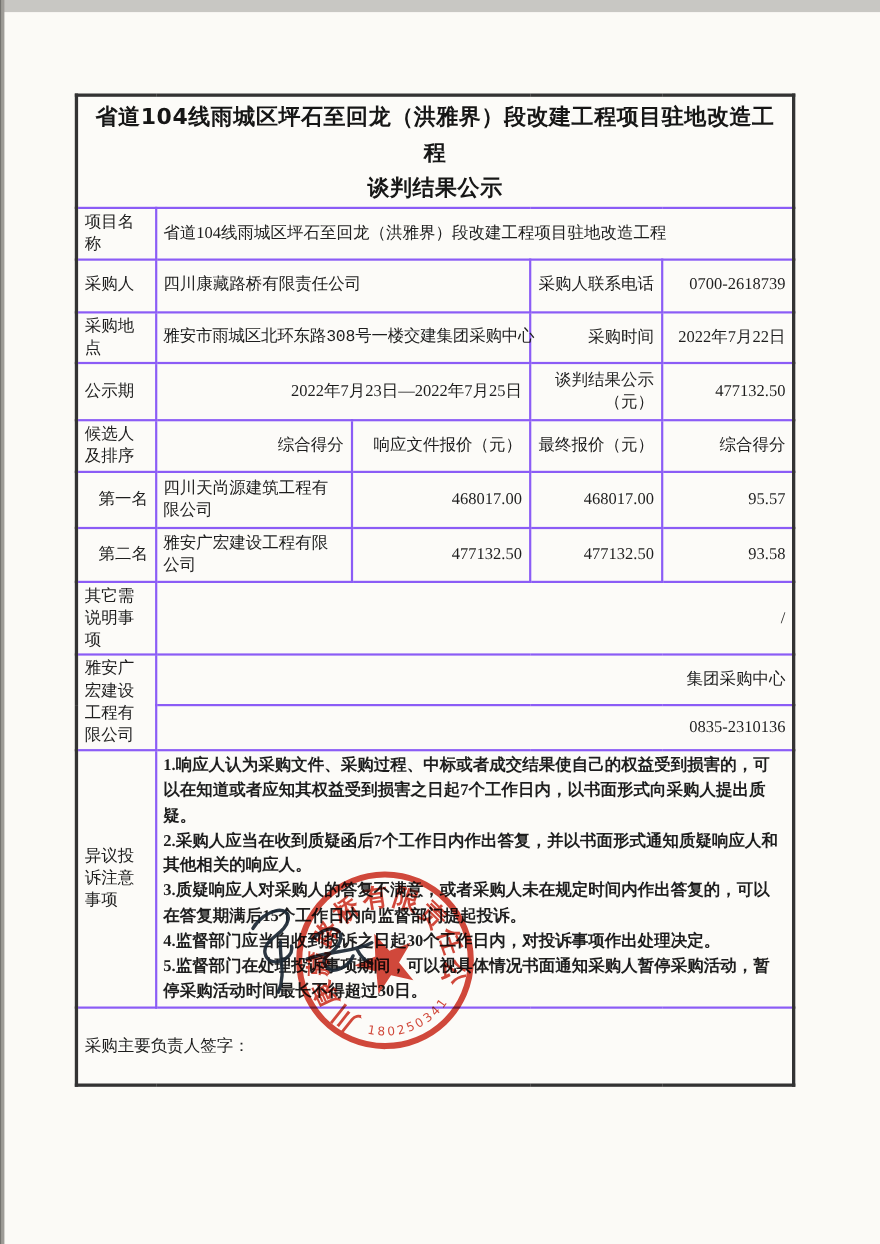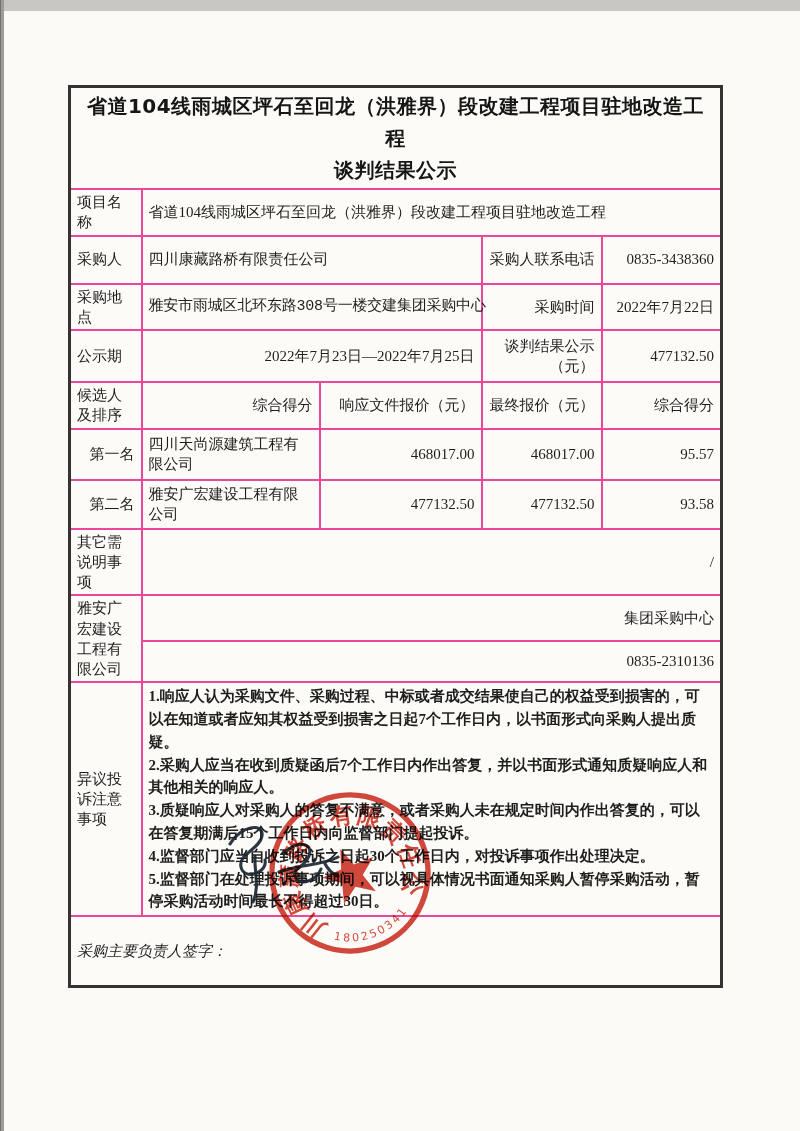--- a/index.html
+++ b/index.html
@@ -14,21 +14,21 @@
   .edge-top{position:absolute;left:0;top:0;width:800px;height:11px;background:#c8c7c3;}
   .edge-left{position:absolute;left:0;top:0;width:4px;height:1131px;background:#9e9c97;}
   .edge-left-dark{position:absolute;left:0;top:0;width:1px;height:1131px;background:#74736f;}
 
   table.doc{
     position:absolute;left:68px;top:85px;width:652px;
     border-collapse:collapse;table-layout:fixed;
     background:#fcfbf8;
   }
   table.doc td{
-    border:2px solid #ec4899;
+    border:2px solid #8b5cf6;
     font-size:15px;
     vertical-align:middle;
     padding:2px 6px;
     line-height:1.35;
     word-break:break-all;
   }
   table.doc{border:3px solid #333;}
   .r-title td{height:67px;}
   .r-proj td{height:38px;}
   .r-buyer td{height:42px;}
@@ -47,21 +47,21 @@
   .title-line{
     font-family:"DejaVu Sans","Liberation Sans",sans-serif;
     font-weight:bold;font-size:20px;line-height:32px;color:#161616;
     letter-spacing:0.5px;
   }
   .lbl{padding-left:4px;padding-right:3px;text-align:left;}
   .val-left{text-align:left;}
   .center{text-align:right;}
   .nowrap{white-space:nowrap;font-size:14px;letter-spacing:-0.2px;font-family:Liberation Mono, monospace;}
   .obj-cell p{margin:0;line-height:1.52;font-weight:bold;}
-  .sign-label{padding-left:4px;font-style:italic;}
+  .sign-label{padding-left:4px;}
 
   .signature-svg{position:absolute;left:224px;top:818px;pointer-events:none;}
   .stamp-svg{
     position:absolute;left:258px;top:781px;
     mix-blend-mode:multiply;opacity:0.9;pointer-events:none;
   }
   .stamp-svg text{font-family:"DejaVu Sans","Liberation Sans",sans-serif;}
 </style>
 </head>
 <body>
@@ -89,21 +89,21 @@
 
   <tr class="r-proj">
     <td class="lbl">项目名称</td>
     <td colspan="4" class="val-left">省道104线雨城区坪石至回龙（洪雅界）段改建工程项目驻地改造工程</td>
   </tr>
 
   <tr class="r-buyer">
     <td class="lbl">采购人</td>
     <td colspan="2" class="val-left">四川康藏路桥有限责任公司</td>
     <td class="center">采购人联系电话</td>
-    <td class="center">0835-3438360</td>
+    <td class="center">0700-2618739</td>
   </tr>
 
   <tr class="r-loc">
     <td class="lbl">采购地点</td>
     <td colspan="2" class="val-left nowrap">雅安市雨城区北环东路308号一楼交建集团采购中心</td>
     <td class="center">采购时间</td>
     <td class="center">2022年7月22日</td>
   </tr>
 
   <tr class="r-period">

